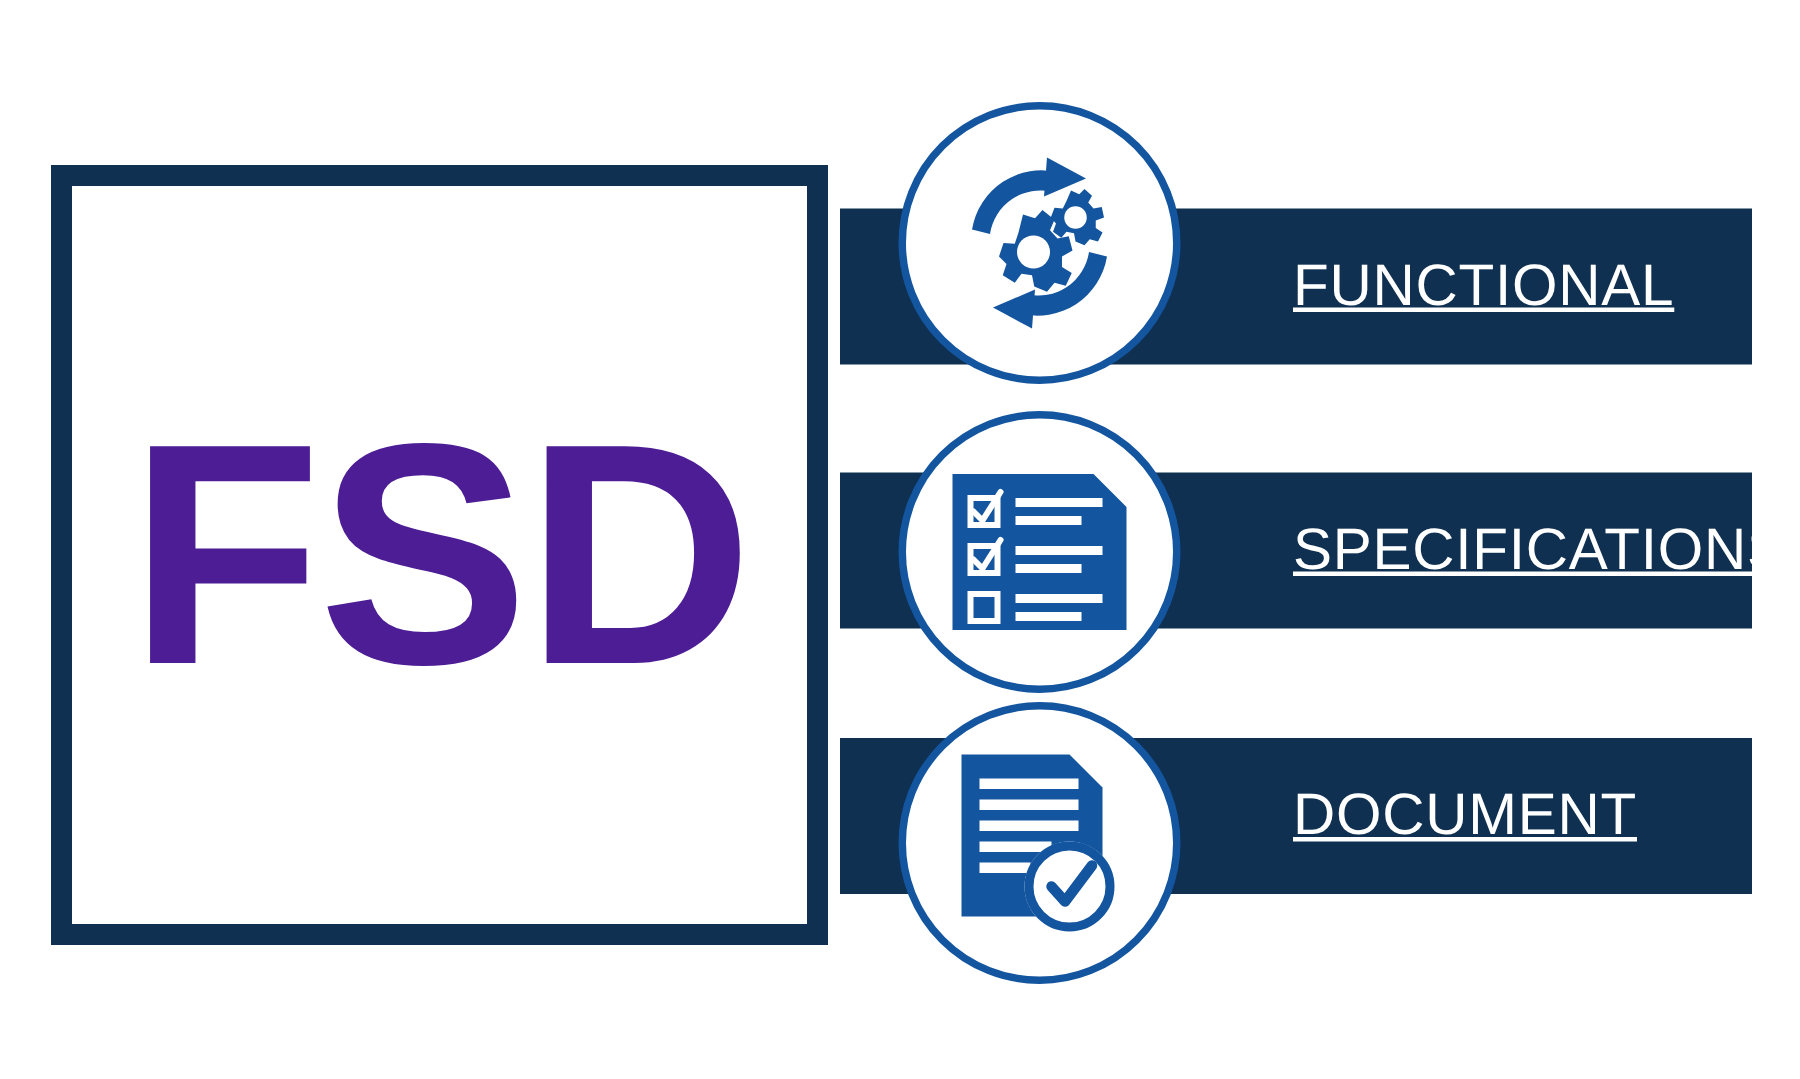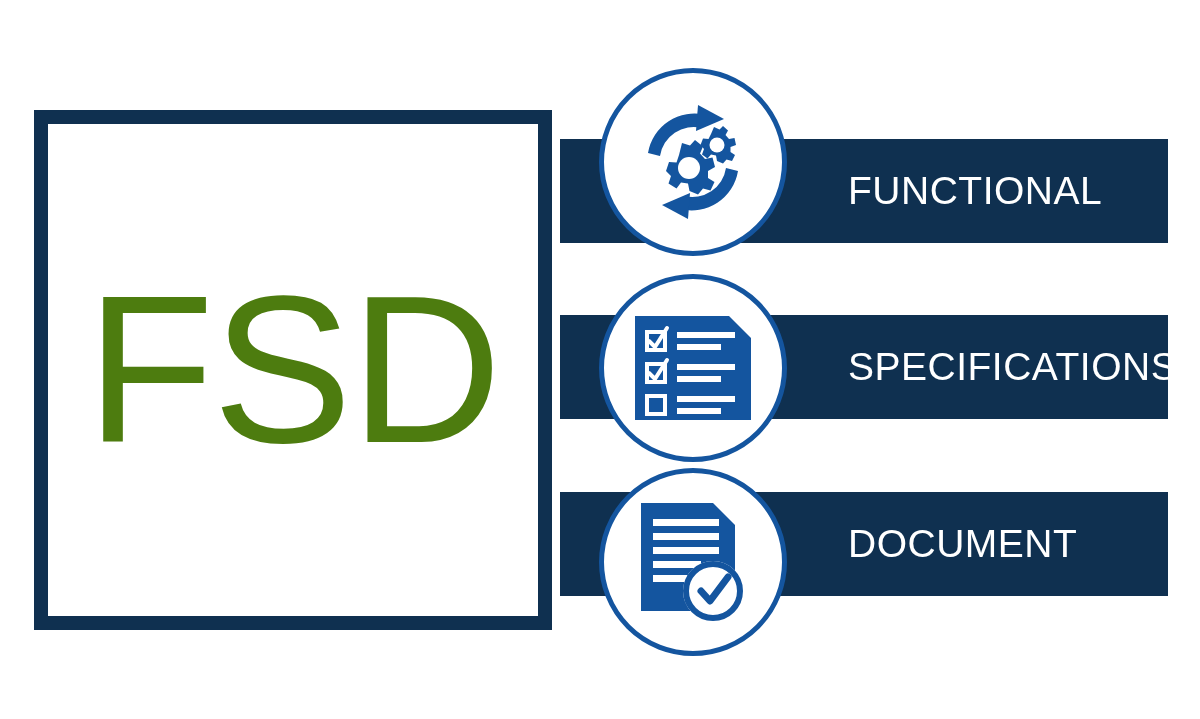--- a/index.html
+++ b/index.html
@@ -30,48 +30,49 @@
     height: 520px;
     box-sizing: border-box;
     border: 14px solid #0f3050;
     background: #ffffff;
     display: flex;
     align-items: center;
     justify-content: center;
   }
   .acronym-text {
     font-family: "Liberation Sans", sans-serif;
-    font-weight: normal;
+    font-weight: bold;
     font-size: 210px;
     line-height: 1;
     letter-spacing: -2px;
-    color: #4d7c0f;
+    color: #4c1d95;
     user-select: none;
   }
 
   
   .row {
     position: absolute;
     left: 560px;
     width: 608px;
     height: 104px;
     background: #0f3050;
   }
   .row-label {
     position: absolute;
-    left: 288px;
+    left: 302px;
     top: 0;
     height: 104px;
     line-height: 104px;
     color: #ffffff;
     font-family: "Liberation Sans", sans-serif;
     font-size: 39px;
     font-weight: normal;
     letter-spacing: 0.5px;
     white-space: nowrap;
+    text-decoration: underline;
   }
   #row-0 { top: 139px; }
   #row-1 { top: 315px; }
   #row-2 { top: 492px; }
 
   
   .badge {
     position: absolute;
     left: 599px;
     width: 188px;

